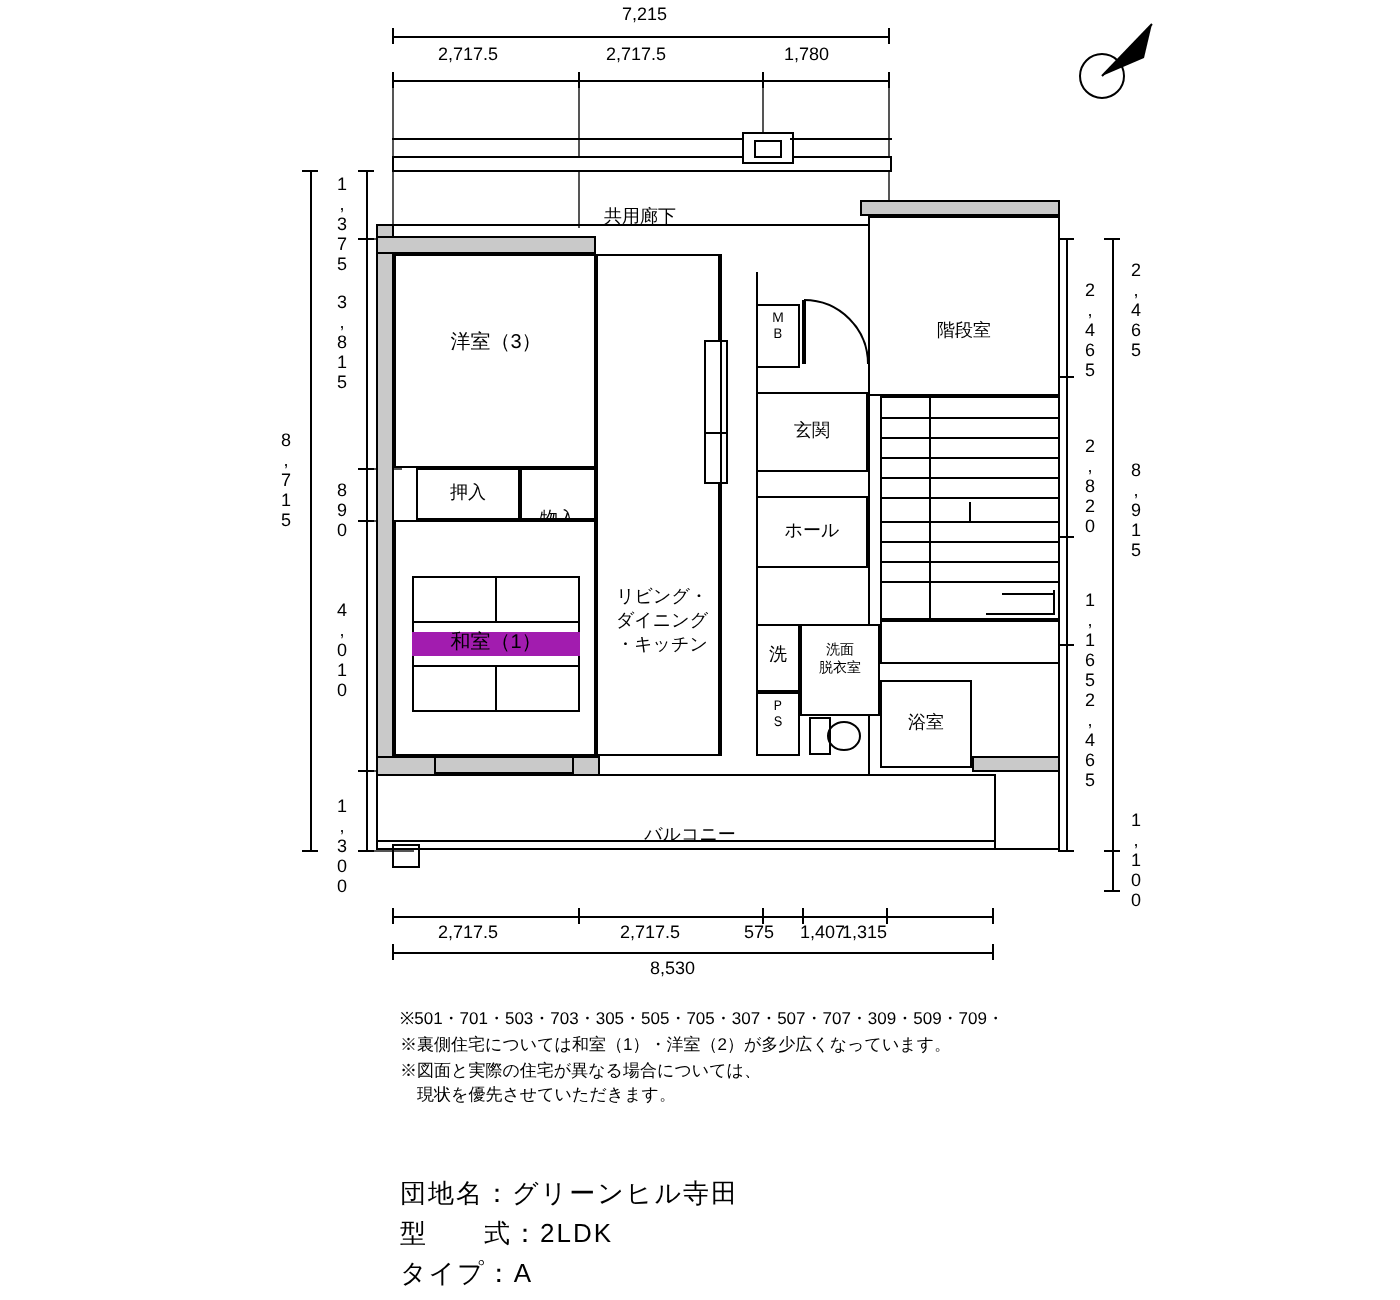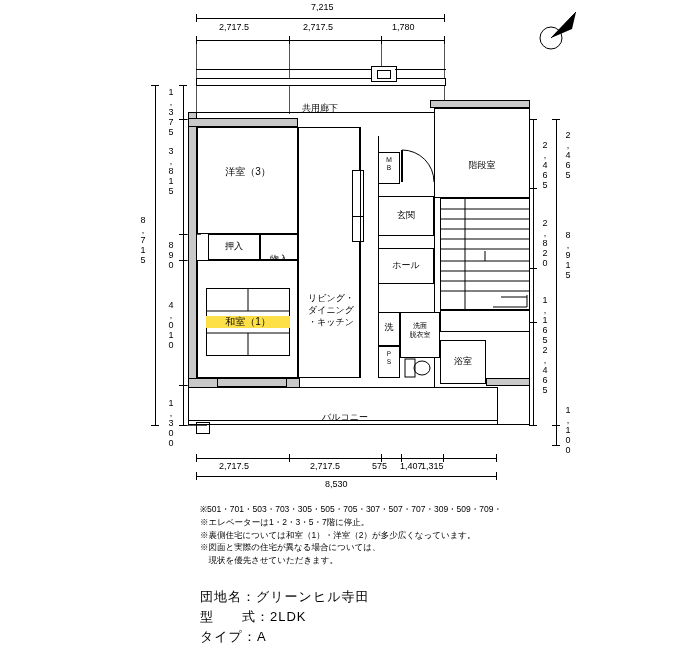--- a/index.html
+++ b/index.html
@@ -169,21 +169,21 @@
   <div class="tatami" style="left:206px;top:288px;width:84px;height:68px;">
     <svg width="82" height="66" viewBox="0 0 82 66">
       <g stroke="#000" stroke-width="1" fill="none">
         <line x1="0" y1="22" x2="82" y2="22"></line>
         <line x1="0" y1="44" x2="82" y2="44"></line>
         <line x1="41" y1="0" x2="41" y2="22"></line>
         <line x1="41" y1="44" x2="41" y2="66"></line>
       </g>
     </svg>
   </div>
-  <div class="abs lbl ctr" style="left:206px;top:316px;width:84px;height:12px;font-size:10px;background:#fde047;">和室（1）</div>
+  <div class="abs lbl ctr" style="left:206px;top:316px;width:84px;height:12px;font-size:10px;background:#a21caf;">和室（1）</div>
 
   <div class="room" style="left:298px;top:127px;width:62px;height:251px;"></div>
   <div class="abs lbl" style="left:303px;top:292px;width:56px;text-align:center;line-height:1.35;white-space:pre-line;">リビング・
 ダイニング
 ・キッチン</div>
 
   <div class="abs" style="left:352px;top:170px;width:10px;height:46px;border:1px solid #000;background:#fff;"></div>
   <div class="abs" style="left:352px;top:216px;width:10px;height:24px;border:1px solid #000;background:#fff;"></div>
 
   <div class="room" style="left:378px;top:152px;width:22px;height:32px;"></div>
@@ -251,21 +251,20 @@
   <div class="abs dimtxt" style="left:400px;top:461px;">1,407</div>
   <div class="abs dimtxt" style="left:421px;top:461px;">1,315</div>
 
   <div class="line hline" style="left:196px;top:476px;width:300px;"></div>
   <div class="line vline" style="left:196px;top:472px;height:8px;"></div>
   <div class="line vline" style="left:496px;top:472px;height:8px;"></div>
   <div class="abs dimtxt" style="left:325px;top:479px;">8,530</div>
 
   <div class="abs" style="left:200px;top:503px;">
     <div class="note">※501・701・503・703・305・505・705・307・507・707・309・509・709・</div>
-    <div class="note">※エレベーターは1・2・3・5・7階に停止。</div>
     <div class="note">※裏側住宅については和室（1）・洋室（2）が多少広くなっています。</div>
     <div class="note">※図面と実際の住宅が異なる場合については、</div>
     <div class="note">　現状を優先させていただきます。</div>
   </div>
 
   <div class="abs" style="left:200px;top:588px;">
     <div style="display:flex;align-items:baseline;margin-bottom:2px;">
       <span class="title">団地名：</span>
       <span class="title">グリーンヒル寺田</span>
     </div>

